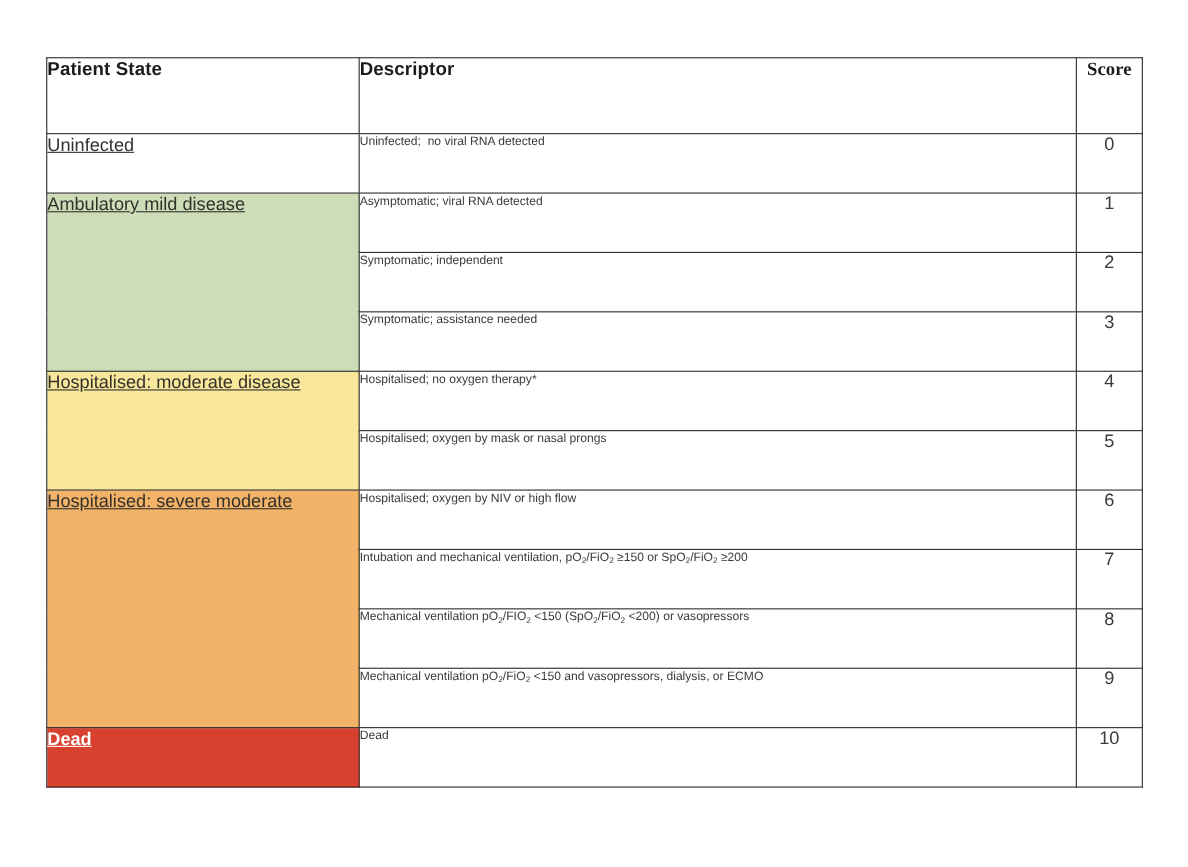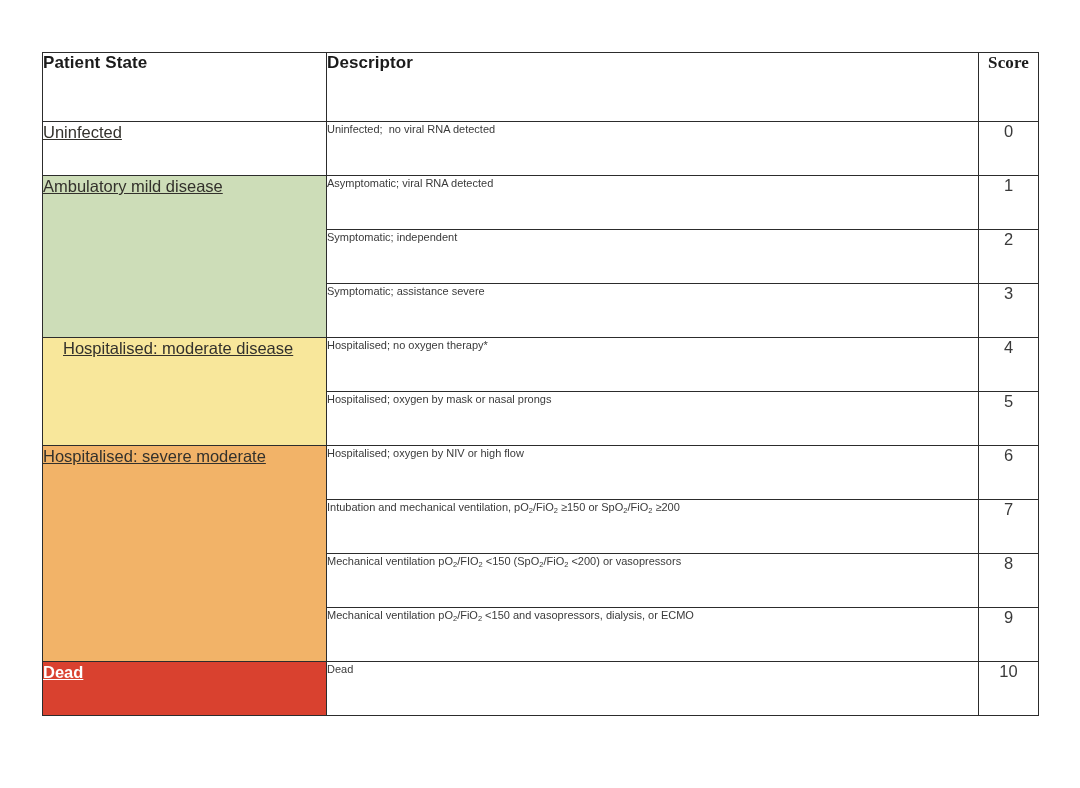--- a/index.html
+++ b/index.html
@@ -153,26 +153,26 @@
           <td class="score-cell no-bottom"><span>1</span></td>
         </tr>
         <tr>
           <td class="desc-cell no-top no-bottom">
             <span class="desc-text sp">Symptomatic; independent</span>
           </td>
           <td class="score-cell no-top no-bottom"><span>2</span></td>
         </tr>
         <tr>
           <td class="desc-cell no-top">
-            <span class="desc-text sp">Symptomatic; assistance severe</span>
+            <span class="desc-text sp">Symptomatic; assistance needed</span>
           </td>
           <td class="score-cell no-top"><span>3</span></td>
         </tr>
         <tr>
-          <td class="state-cell" rowspan="2" style="background: rgb(248, 231, 155); padding-left: 20px;">
+          <td class="state-cell" rowspan="2" style="background: rgb(248, 231, 155);">
             <span class="state-label">Hospitalised: moderate disease</span>
           </td>
           <td class="desc-cell no-bottom">
             <span class="desc-text sp">Hospitalised; no oxygen therapy*</span>
           </td>
           <td class="score-cell no-bottom"><span>4</span></td>
         </tr>
         <tr>
           <td class="desc-cell no-top">
             <span class="desc-text sp">Hospitalised; oxygen by mask or nasal prongs</span>

